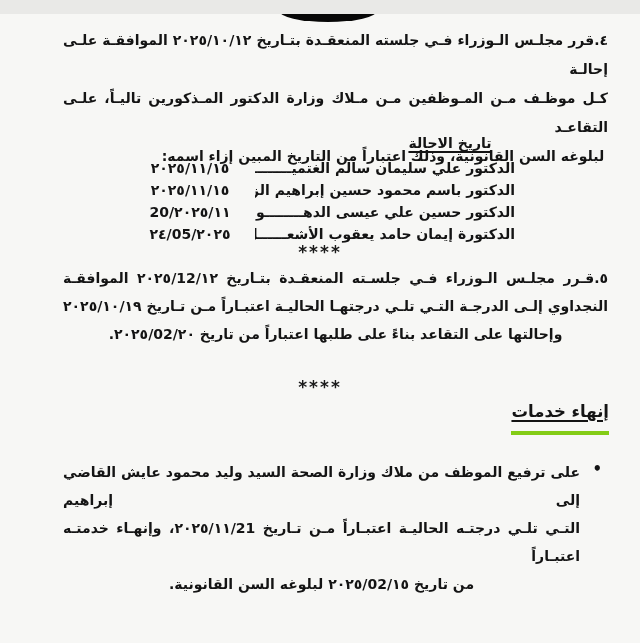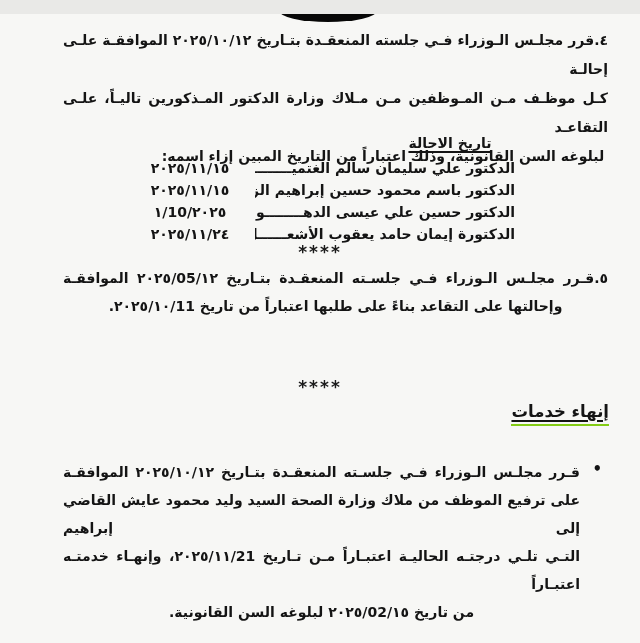--- a/index.html
+++ b/index.html
@@ -31,21 +31,21 @@
   .sep{
     position:absolute;left:0;right:0;text-align:center;
     font-size:17px;line-height:18px;letter-spacing:2px;color:#1b1b1b;
   }
   .sep1{top:229px;}
   .sep2{top:364px;}
   .heading{position:absolute;top:388px;right:31px;margin:0;font-size:16.5px;}
   .heading .dbl-underline{
     display:inline-block;
     text-decoration:underline;text-decoration-thickness:2px;text-underline-offset:3px;
-    border-bottom:2px solid #84cc16;padding-bottom:3px;
+    border-bottom:4px solid #84cc16;padding-bottom:10px;
   }
   .bullet-sec{top:444px;right:60px;}
   .bullet-sec .line{line-height:28px;}
   .bmark{position:absolute;right:-22px;top:2px;font-size:15px;}
 </style>
 </head>
 <body>
 
 <div class="page">
 
@@ -64,42 +64,42 @@
     <div class="trow">
       <div class="tname">الدكتور علي سليمان سالم الغتميــــــــن</div>
       <div class="tdate">٢٠٢٥/١١/١٥</div>
     </div>
     <div class="trow">
       <div class="tname">الدكتور باسم محمود حسين إبراهيم الزعبي</div>
       <div class="tdate">٢٠٢٥/١١/١٥</div>
     </div>
     <div class="trow">
       <div class="tname">الدكتور حسين علي عيسى الدهــــــــون</div>
-      <div class="tdate">٢٠٢٥/10/١</div>
+      <div class="tdate">٢٠٢٥/١١/20</div>
     </div>
     <div class="trow">
       <div class="tname">الدكتورة إيمان حامد يعقوب الأشعــــــل</div>
-      <div class="tdate">٢٠٢٥/١١/٢٤</div>
+      <div class="tdate">٢٠٢٥/05/٢٤</div>
     </div>
   </section>
 
   <div class="sep sep1">****</div>
 
   <section class="para p5">
-    <div class="line">٥.قـرر مجلـس الـوزراء فـي جلسـته المنعقـدة بتـاريخ ٢٠٢٥/05/١٢ الموافقـة</div>
-    <div class="line center">وإحالتها على التقاعد بناءً على طلبها اعتباراً من تاريخ ٢٠٢٥/١٠/11.</div>
+    <div class="line">٥.قـرر مجلـس الـوزراء فـي جلسـته المنعقـدة بتـاريخ ٢٠٢٥/12/١٢ الموافقـة</div>
+    <div class="line">النجداوي إلـى الدرجـة التـي تلـي درجتهـا الحاليـة اعتبـاراً مـن تـاريخ ٢٠٢٥/١٠/١٩</div>
+    <div class="line center">وإحالتها على التقاعد بناءً على طلبها اعتباراً من تاريخ ٢٠٢٥/02/٢٠.</div>
   </section>
 
   <div class="sep sep2">****</div>
 
   <h2 class="heading">
     <span class="dbl-underline">إنهاء خدمات</span>
   </h2>
 
   <section class="para bullet-sec">
     <span class="bmark">•</span>
-    <div class="line">قـرر مجلـس الـوزراء فـي جلسـته المنعقـدة بتـاريخ ٢٠٢٥/١٠/١٢ الموافقـة</div>
     <div class="line">على ترفيع الموظف من ملاك وزارة الصحة السيد وليد محمود عايش القاضي إلى إبراهيم</div>
     <div class="line">التـي تلـي درجتـه الحاليـة اعتبـاراً مـن تـاريخ ٢٠٢٥/١١/21، وإنهـاء خدمتـه اعتبـاراً</div>
     <div class="line center">من تاريخ ٢٠٢٥/02/١٥ لبلوغه السن القانونية.</div>
   </section>
 
 </div>
 
 </body></html>

